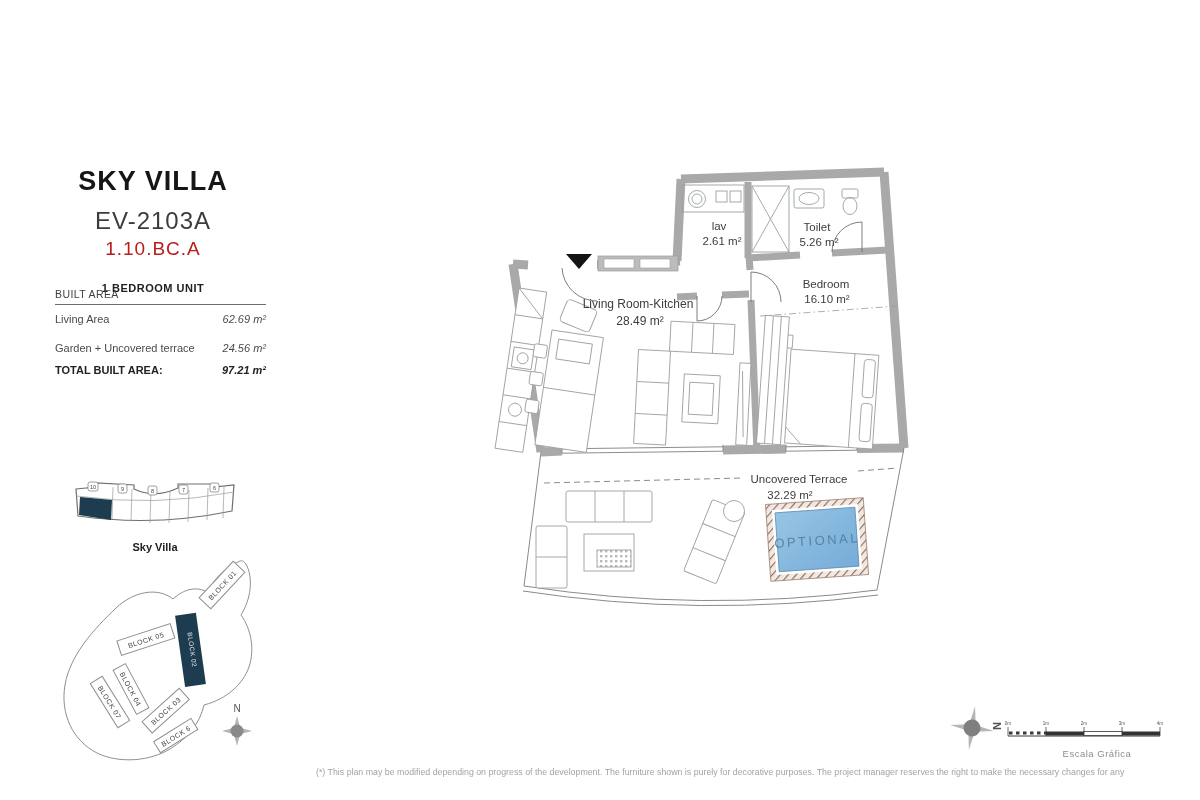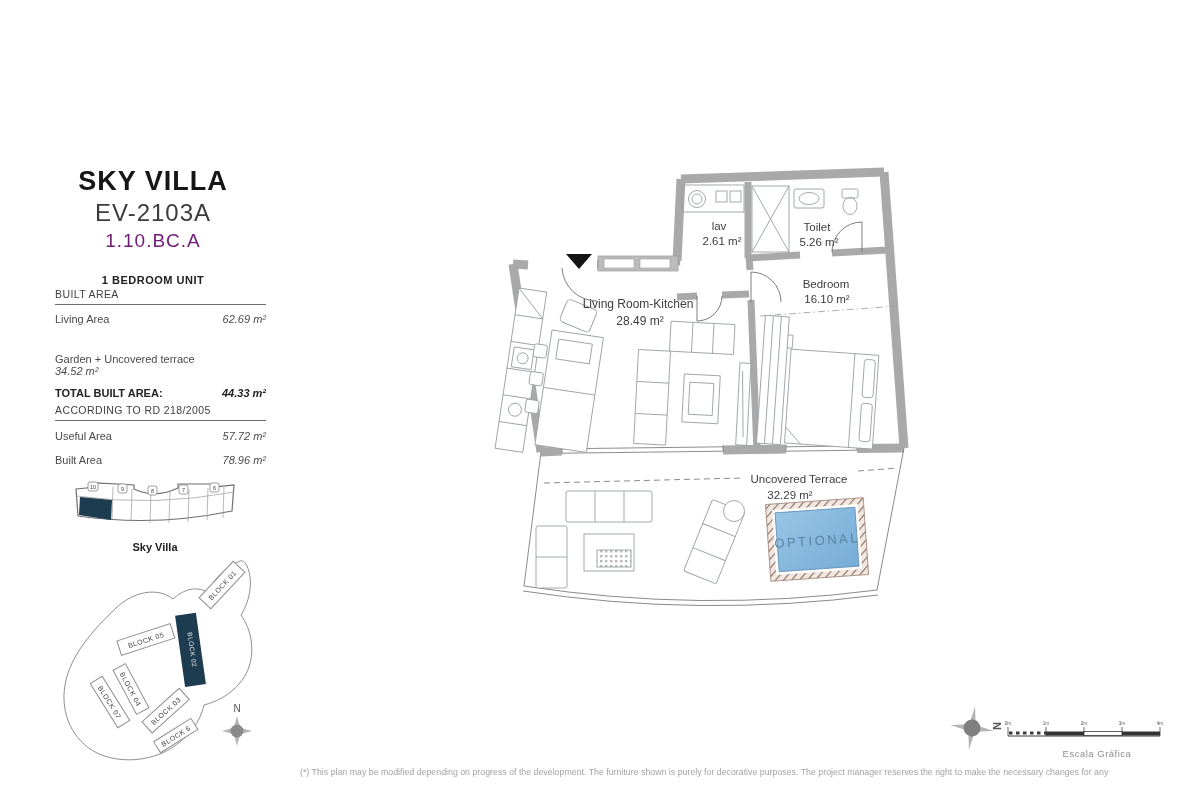--- a/index.html
+++ b/index.html
@@ -2,74 +2,63 @@
 <html><head>
 <meta charset="utf-8">
 <style>
   html,body{margin:0;padding:0;background:#ffffff;}
   .page{position:relative;width:1200px;height:800px;background:#fff;overflow:hidden;
         font-family:"Liberation Sans", sans-serif;color:#3d3d3d;}
   .abs{position:absolute;}
   
   .hdr{left:38px;top:166px;width:230px;text-align:center;}
   .hdr .title{font-size:27px;font-weight:bold;letter-spacing:1px;color:#161616;}
-  .hdr .code{font-size:24px;color:#3c3c3c;margin-top:2px;letter-spacing:1px;}
-  .hdr .unit{font-size:19px;color:#701a75;margin-top:3px;letter-spacing:1px;}
+  .hdr .code{font-size:24px;color:#3c3c3c;margin-top:10px;letter-spacing:1px;}
+  .hdr .unit{font-size:19px;color:#b91c1c;margin-top:3px;letter-spacing:1px;}
   .hdr .subtitle{font-size:11px;font-weight:bold;color:#202020;margin-top:22px;letter-spacing:.5px;}
   
   .tbl{left:55px;width:211px;font-size:11px;color:#4a4a4a;}
   .tbl .thead{font-size:10.5px;color:#3f3f3f;letter-spacing:.4px;padding-bottom:4px;
               border-bottom:1.2px solid #6e6e6e;}
   .row{display:flex;justify-content:space-between;align-items:baseline;}
   .row .val{white-space:nowrap;font-style:italic;}
   .bold{font-weight:bold;color:#222;}
   .cap{font-size:11px;font-weight:bold;color:#222;text-align:center;}
   
-  .disc{left:300px;top:767px;width:860px;font-size:8.8px;line-height:11.5px;color:#a3a3a3;}
+  .disc{left:316px;top:767px;width:860px;font-size:8.8px;line-height:11.5px;color:#a3a3a3;}
   svg text{font-family:"Liberation Sans", sans-serif;}
 </style>
 </head>
 <body>
 
 <div class="page">
 
   <div class="abs hdr">
     <div class="title">SKY VILLA</div>
     <div class="code">EV-2103A</div>
     <div class="unit">1.10.BC.A</div>
     <div class="subtitle">1 BEDROOM UNIT</div>
   </div>
 
   <div class="abs tbl" style="top:288px;">
     <div class="thead">BUILT AREA</div>
     <div class="row" style="margin-top:8px;text-align:right;">
       <span>Living Area</span>
       <span class="val">62.69 m²</span>
     </div>
-    <div class="row" style="margin-top:28px;flex-direction:column;">
+    <div class="row" style="margin-top:17px;">
       <span>Garden + Uncovered terrace</span>
-      <span class="val">34.52 m²</span>
+      <span class="val">24.56 m²</span>
     </div>
     <div class="row bold" style="margin-top:10px;justify-content:space-between;">
       <span>TOTAL BUILT AREA:</span>
-      <span class="val">44.33 m²</span>
+      <span class="val">97.21 m²</span>
     </div>
   </div>
 
-  <div class="abs tbl" style="top:404px;">
-    <div class="thead">ACCORDING TO RD 218/2005</div>
-    <div class="row" style="margin-top:9px;">
-      <span>Useful Area</span>
-      <span class="val">57.72 m²</span>
-    </div>
-    <div class="row" style="margin-top:12px;">
-      <span>Built Area</span>
-      <span class="val">78.96 m²</span>
-    </div>
-  </div>
 
   <svg class="abs" style="left:65px;top:474px;" width="180" height="60" viewBox="65 474 180 60">
     <path d="M76,489 L96,487 L96,483 L134,485 L134,489 Q155,499 178,488 L178,484 L214,484 L214,487 L234,485 L232,511 Q155,527 78,516 Z" fill="#ffffff" stroke="#6f6f6f" stroke-width="1.2"></path>
     <path d="M76,496 Q155,507 234,492" fill="none" stroke="#9a9a9a" stroke-width=".7"></path>
     <g stroke="#9a9a9a" stroke-width=".7">
       <line x1="113" y1="487" x2="112" y2="519"></line>
         <line x1="132" y1="489" x2="131" y2="521"></line>
       <line x1="151" y1="491" x2="150" y2="523"></line>
         <line x1="170" y1="491" x2="169" y2="523"></line>
       <line x1="189" y1="490" x2="188" y2="522"></line>

